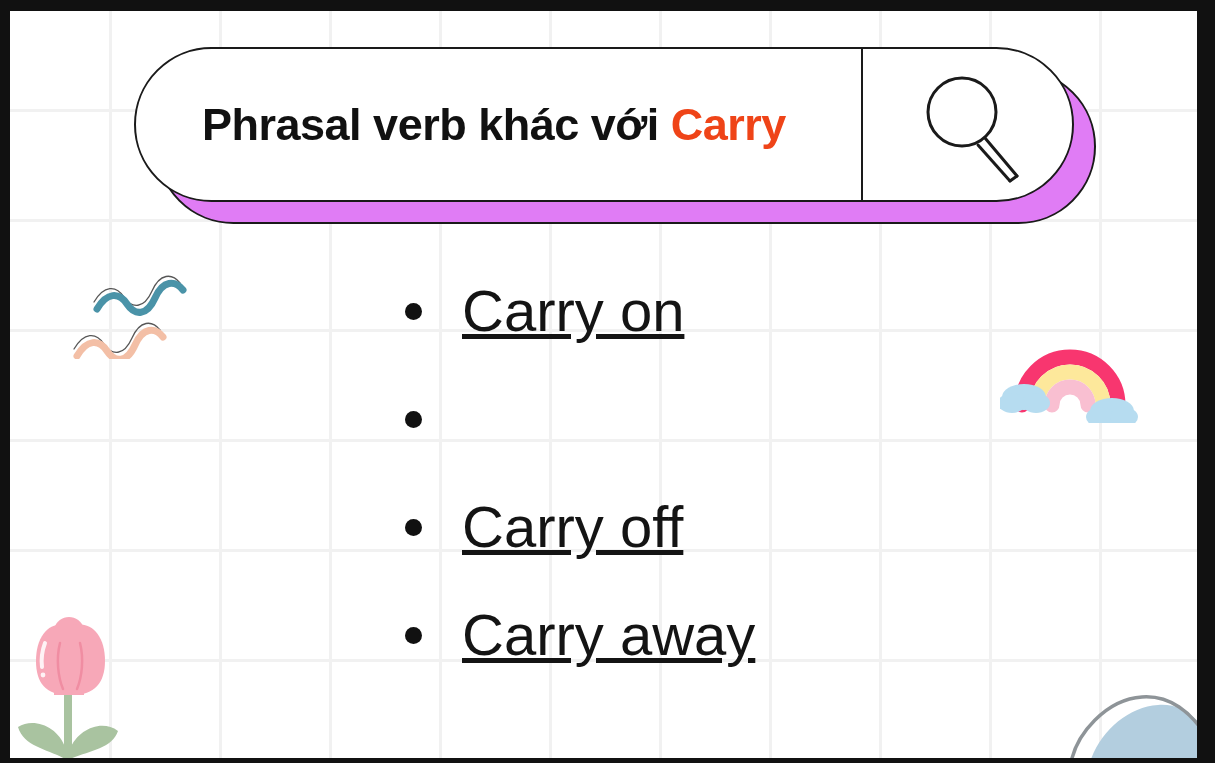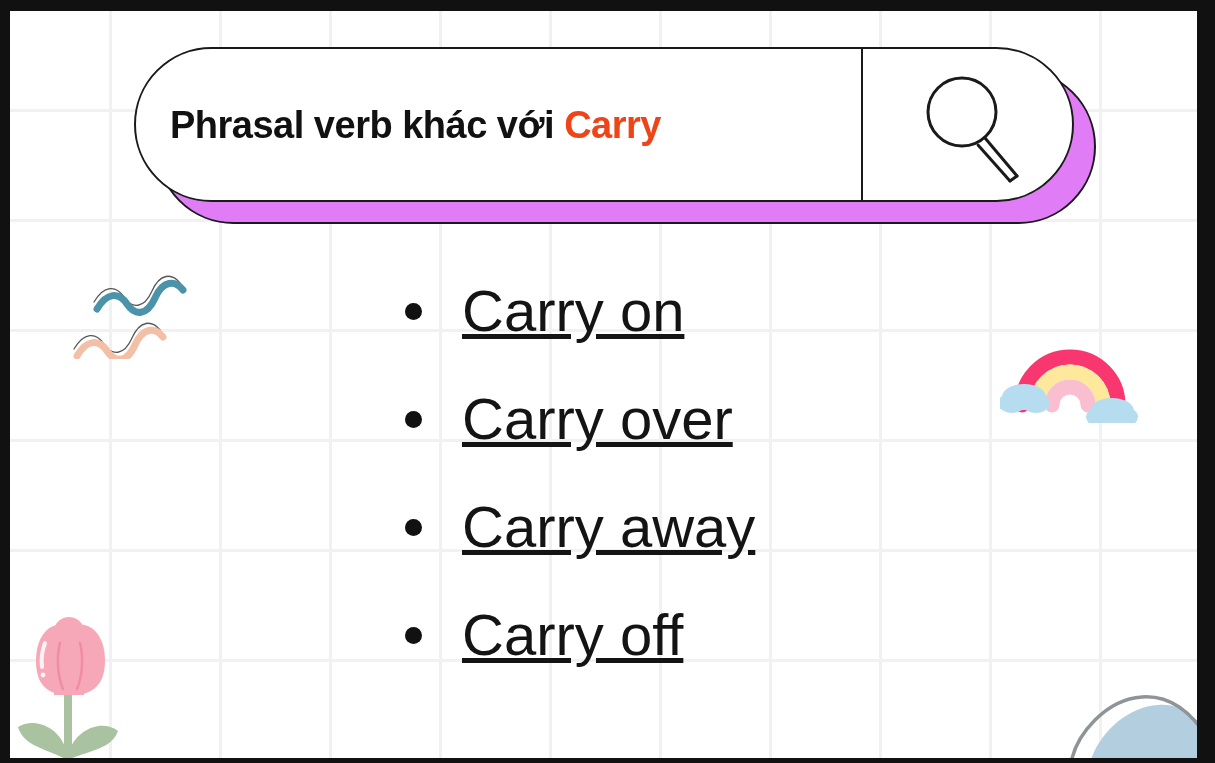--- a/index.html
+++ b/index.html
@@ -76,25 +76,26 @@
     display: flex;
     align-items: center;
     padding-left: 34px;
     border-right: 2.5px solid #1a1a1a;
     box-sizing: border-box;
     overflow: hidden;
   }
   #search-query-text {
     font-family: "Liberation Sans", sans-serif;
     font-weight: bold;
-    font-size: 38px;
+    font-size: 45px;
     line-height: 1;
     letter-spacing: -0.5px;
     color: #111111;
     white-space: nowrap;
+    margin-left: 32px;
   }
   #search-query-text .hl {
     color: #ef4418;
   }
   #search-button-cell {
     flex: 1 1 auto;
     position: relative;
     display: flex;
     align-items: center;
     justify-content: center;
@@ -232,26 +233,25 @@
       </div>
     </div>
 
     <ul id="bullet-list">
       <li>
         <span class="bullet-dot"></span>
         <span class="bullet-text">Carry on</span>
       </li>
       <li>
         <span class="bullet-dot"></span>
-        <span class="bullet-text">Carry over</span>
+      </li>
+      <li>
+        <span class="bullet-dot"></span>
+        <span class="bullet-text">Carry off</span>
       </li>
       <li>
         <span class="bullet-dot"></span>
         <span class="bullet-text">Carry away</span>
-      </li>
-      <li>
-        <span class="bullet-dot"></span>
-        <span class="bullet-text">Carry off</span>
       </li>
     </ul>
 
   </div>
 </div>
 
 </body></html>

